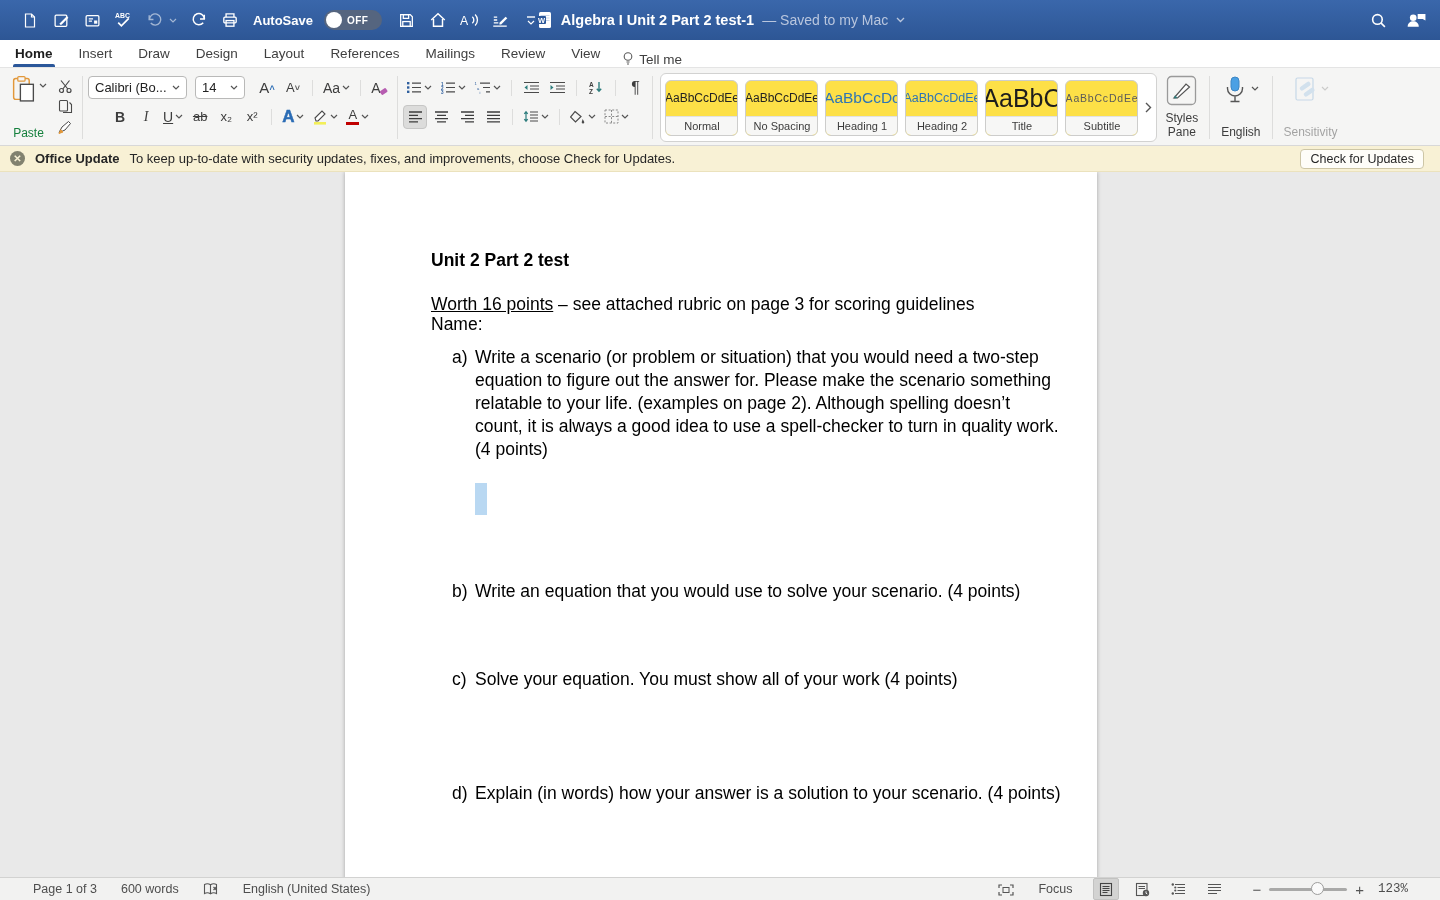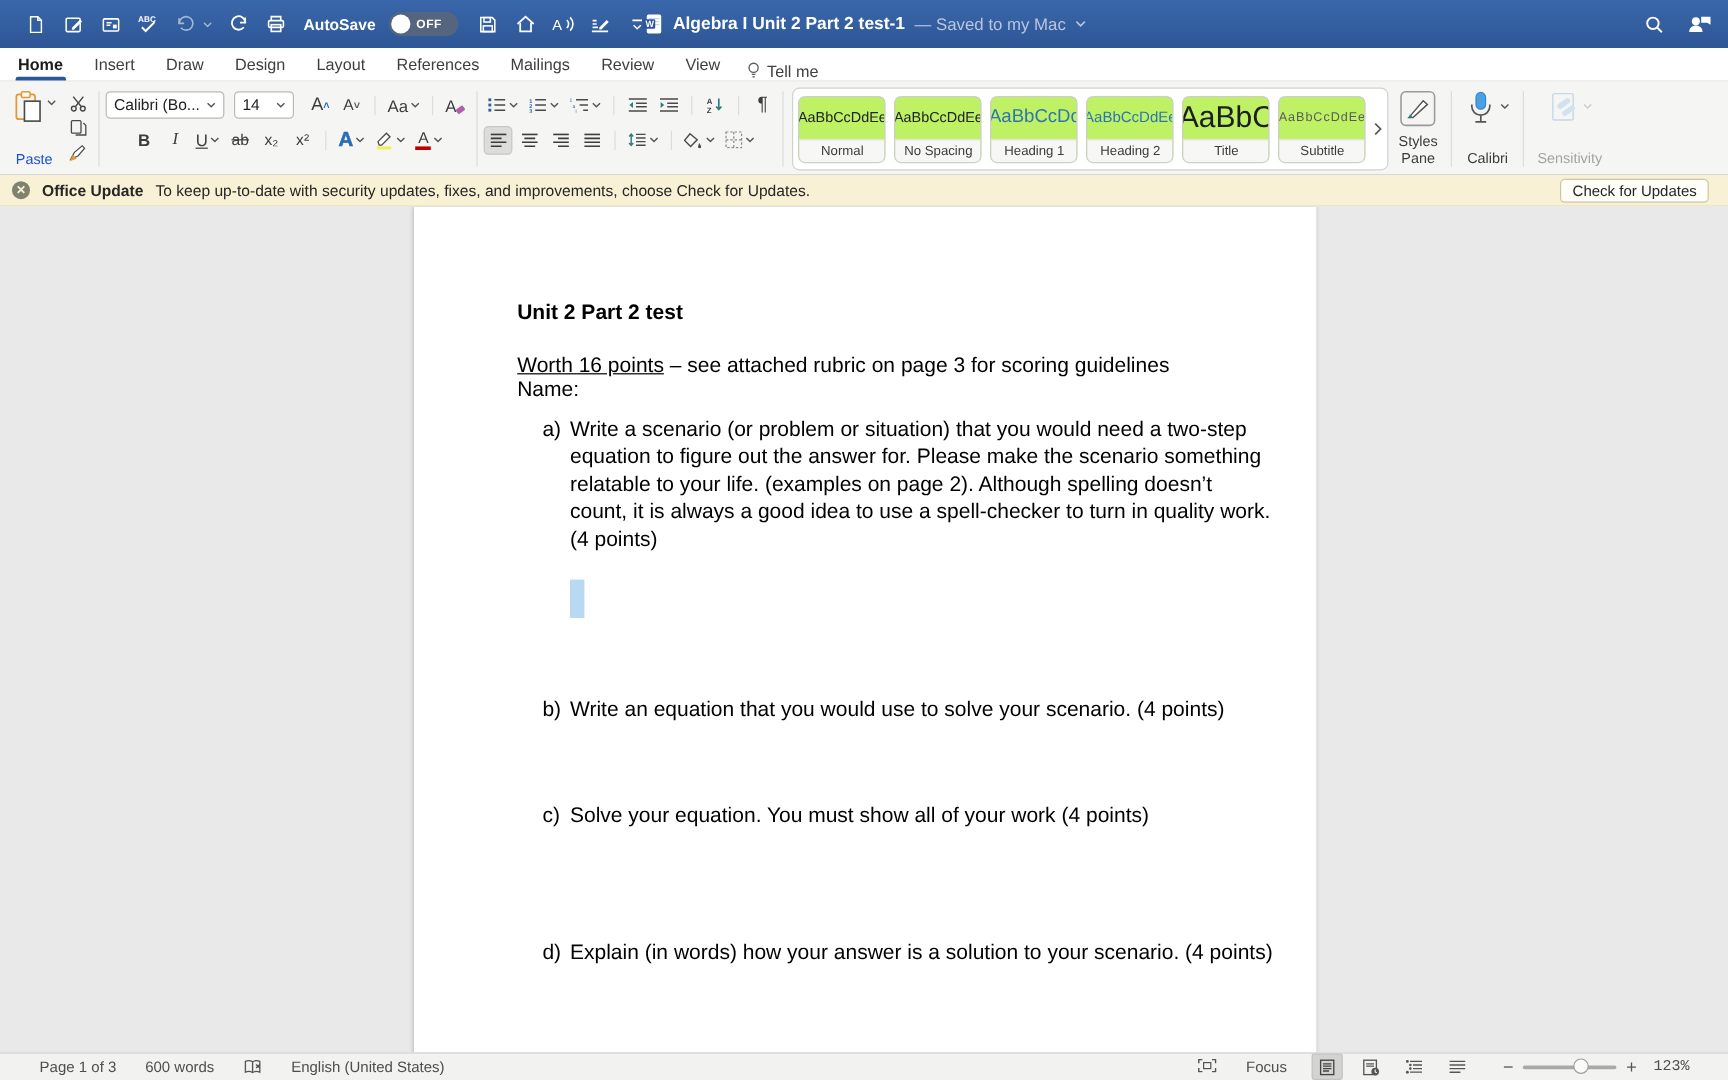--- a/index.html
+++ b/index.html
@@ -40,24 +40,24 @@
   .grp-col { display:flex; flex-direction:column; align-items:center; }
   .rbtn { height:24px; min-width:24px; display:flex; align-items:center; justify-content:center; border-radius:4px; padding:0 3px; }
   .rbtn.sel { background:#dcdcdb; border:1px solid #c6c6c5; }
   .chev { margin-left:2px; }
   .rrow { display:flex; align-items:center; height:29px; gap:2px; }
   .combo { background:#fff; border:1px solid #b9b9b8; border-radius:4px; height:23px; display:flex; align-items:center; font-size:13px; color:#222; padding:0 6px; justify-content:space-between; }
   .glyph { font-size:14px; color:#3d3d3d; }
   .paste-grp { display:flex; gap:6px; }
   .paste-main { display:flex; flex-direction:column; align-items:center; justify-content:space-between; padding-bottom:2px; }
   .paste-top { display:flex; align-items:flex-start; gap:2px; padding-top:2px; }
-  .paste-lbl { font-size:12px; color:#1d4ed8; }
+  .paste-lbl { font-size:12px; color:#15803d; }
   .clip-col { display:flex; flex-direction:column; justify-content:space-between; padding:3px 0 4px; }
   .stylebox { background:#fff; border:1px solid #d2d2d1; border-radius:6px; margin:0 2px; display:flex; align-items:center; padding:0 4px; gap:7px; }
-  .stylecard { width:73px; height:56px; border:1px solid #cdcdcc; border-radius:6px; background:#bef264; overflow:hidden; display:flex; flex-direction:column; }
+  .stylecard { width:73px; height:56px; border:1px solid #cdcdcc; border-radius:6px; background:#fde047; overflow:hidden; display:flex; flex-direction:column; }
   .stylecard .sample { flex:1; display:flex; align-items:center; justify-content:center; white-space:nowrap; overflow:hidden; }
   .stylecard .sname { height:19px; border-top:1px solid #e2e2e1; font-size:11px; color:#3c3c3c; display:flex; align-items:center; justify-content:center; background:#f7f7f6; white-space:nowrap; }
   .bigbtn { display:flex; flex-direction:column; align-items:center; justify-content:space-between; padding:2px 6px 2px; font-size:12px; color:#3d3d3d; text-align:center; line-height:1.15; }
   .bigbtn .lbl { white-space:pre-line; }
   .disabled { opacity:.45; }
 
   
   .updatebar { position:absolute; top:146px; left:0; right:0; height:26px; background:#f8f1d5;
     border-bottom:1px solid #ebe2bd; display:flex; align-items:center; font-size:13px; color:#262626; }
   .upd-x { width:15px; height:15px; border-radius:50%; background:#81816f; color:#f8f1d5; font-size:10px; font-weight:700;
@@ -79,21 +79,21 @@
   .marker { width:23px; flex:none; }
   .itext { width:590px; }
   .sel-block { left:130px; top:311px; width:12px; height:32px; background:#b9d8f2; }
 
   
   .statusbar { position:absolute; bottom:0; left:0; right:0; height:23px; background:#f2f2f1;
     border-top:1px solid #d2d2d1; display:flex; align-items:center; font-size:12.5px; color:#4e4e4e; }
   .sb-item { margin-left:24px; white-space:nowrap; }
   .sb-item.first { margin-left:33px; }
   .sb-right { margin-left:auto; display:flex; align-items:center; height:100%; }
-  .focus-wrap { display:flex; align-items:flex-start; gap:24px; margin-right:16px; }
+  .focus-wrap { display:flex; align-items:flex-end; gap:24px; margin-right:16px; }
   .viewbtn { width:26px; height:22px; display:flex; align-items:center; justify-content:center; margin:0 5px; }
   .viewbtn.sel { background:#d3d3d2; border:1px solid #c2c2c1; border-radius:2px; }
   .zoomctl { display:flex; align-items:center; margin-left:12px; }
   .zsign { font-size:15px; color:#555; padding:0 8px; }
   .ztrack { width:78px; height:3px; background:#a9a9a8; border-radius:2px; position:relative; }
   .zknob { position:absolute; top:-5.5px; left:54%; width:13px; height:13px; border-radius:50%; background:#fafafa; border:1px solid #9d9d9c; }
   .zval { width:48px; text-align:left; margin:0 14px 0 6px;font-family:Liberation Mono, monospace; }
 </style>
 </head>
 <body>
@@ -548,21 +548,21 @@
     <div style="display:flex;align-items:flex-start;gap:3px">
       <svg width="26" height="30" viewBox="0 0 26 30">
           <rect x="9" y="2" width="8" height="14" rx="4" fill="#4aa0e4" stroke="#3c86c4" stroke-width="1"></rect>
           <path d="M5.5 12v1.5a7.5 7.5 0 0 0 15 0V12" fill="none" stroke="#555" stroke-width="1.4"></path>
           <path d="M13 21.5V26M8.5 26.5h9" stroke="#555" stroke-width="1.4"></path>
         </svg>
       <svg width="8" height="5" viewBox="0 0 8 5" fill="none" stroke="#555" stroke-width="1.2" style="margin-top:11px">
           <path d="M1 1l3 3 3-3"></path>
         </svg>
     </div>
-    <span class="lbl">Calibri</span>
+    <span class="lbl">English</span>
   </div>
   <div class="vsep"></div>
   <div class="bigbtn disabled">
     <div style="display:flex;align-items:flex-start;gap:3px">
       <svg width="26" height="30" viewBox="0 0 26 30" fill="none">
           <rect x="4" y="3" width="17" height="22" rx="1.5" stroke="#8fb6d9" stroke-width="1.2"></rect>
           <rect x="7" y="9" width="12" height="4.5" rx="2" transform="rotate(-35 13 11)" fill="#a9c9e6"></rect>
           <rect x="11" y="15" width="12" height="4.5" rx="2" transform="rotate(-35 17 17)" fill="#a9c9e6"></rect>
         </svg>
       <svg width="8" height="5" viewBox="0 0 8 5" fill="none" stroke="#999" stroke-width="1.2" style="margin-top:11px">

